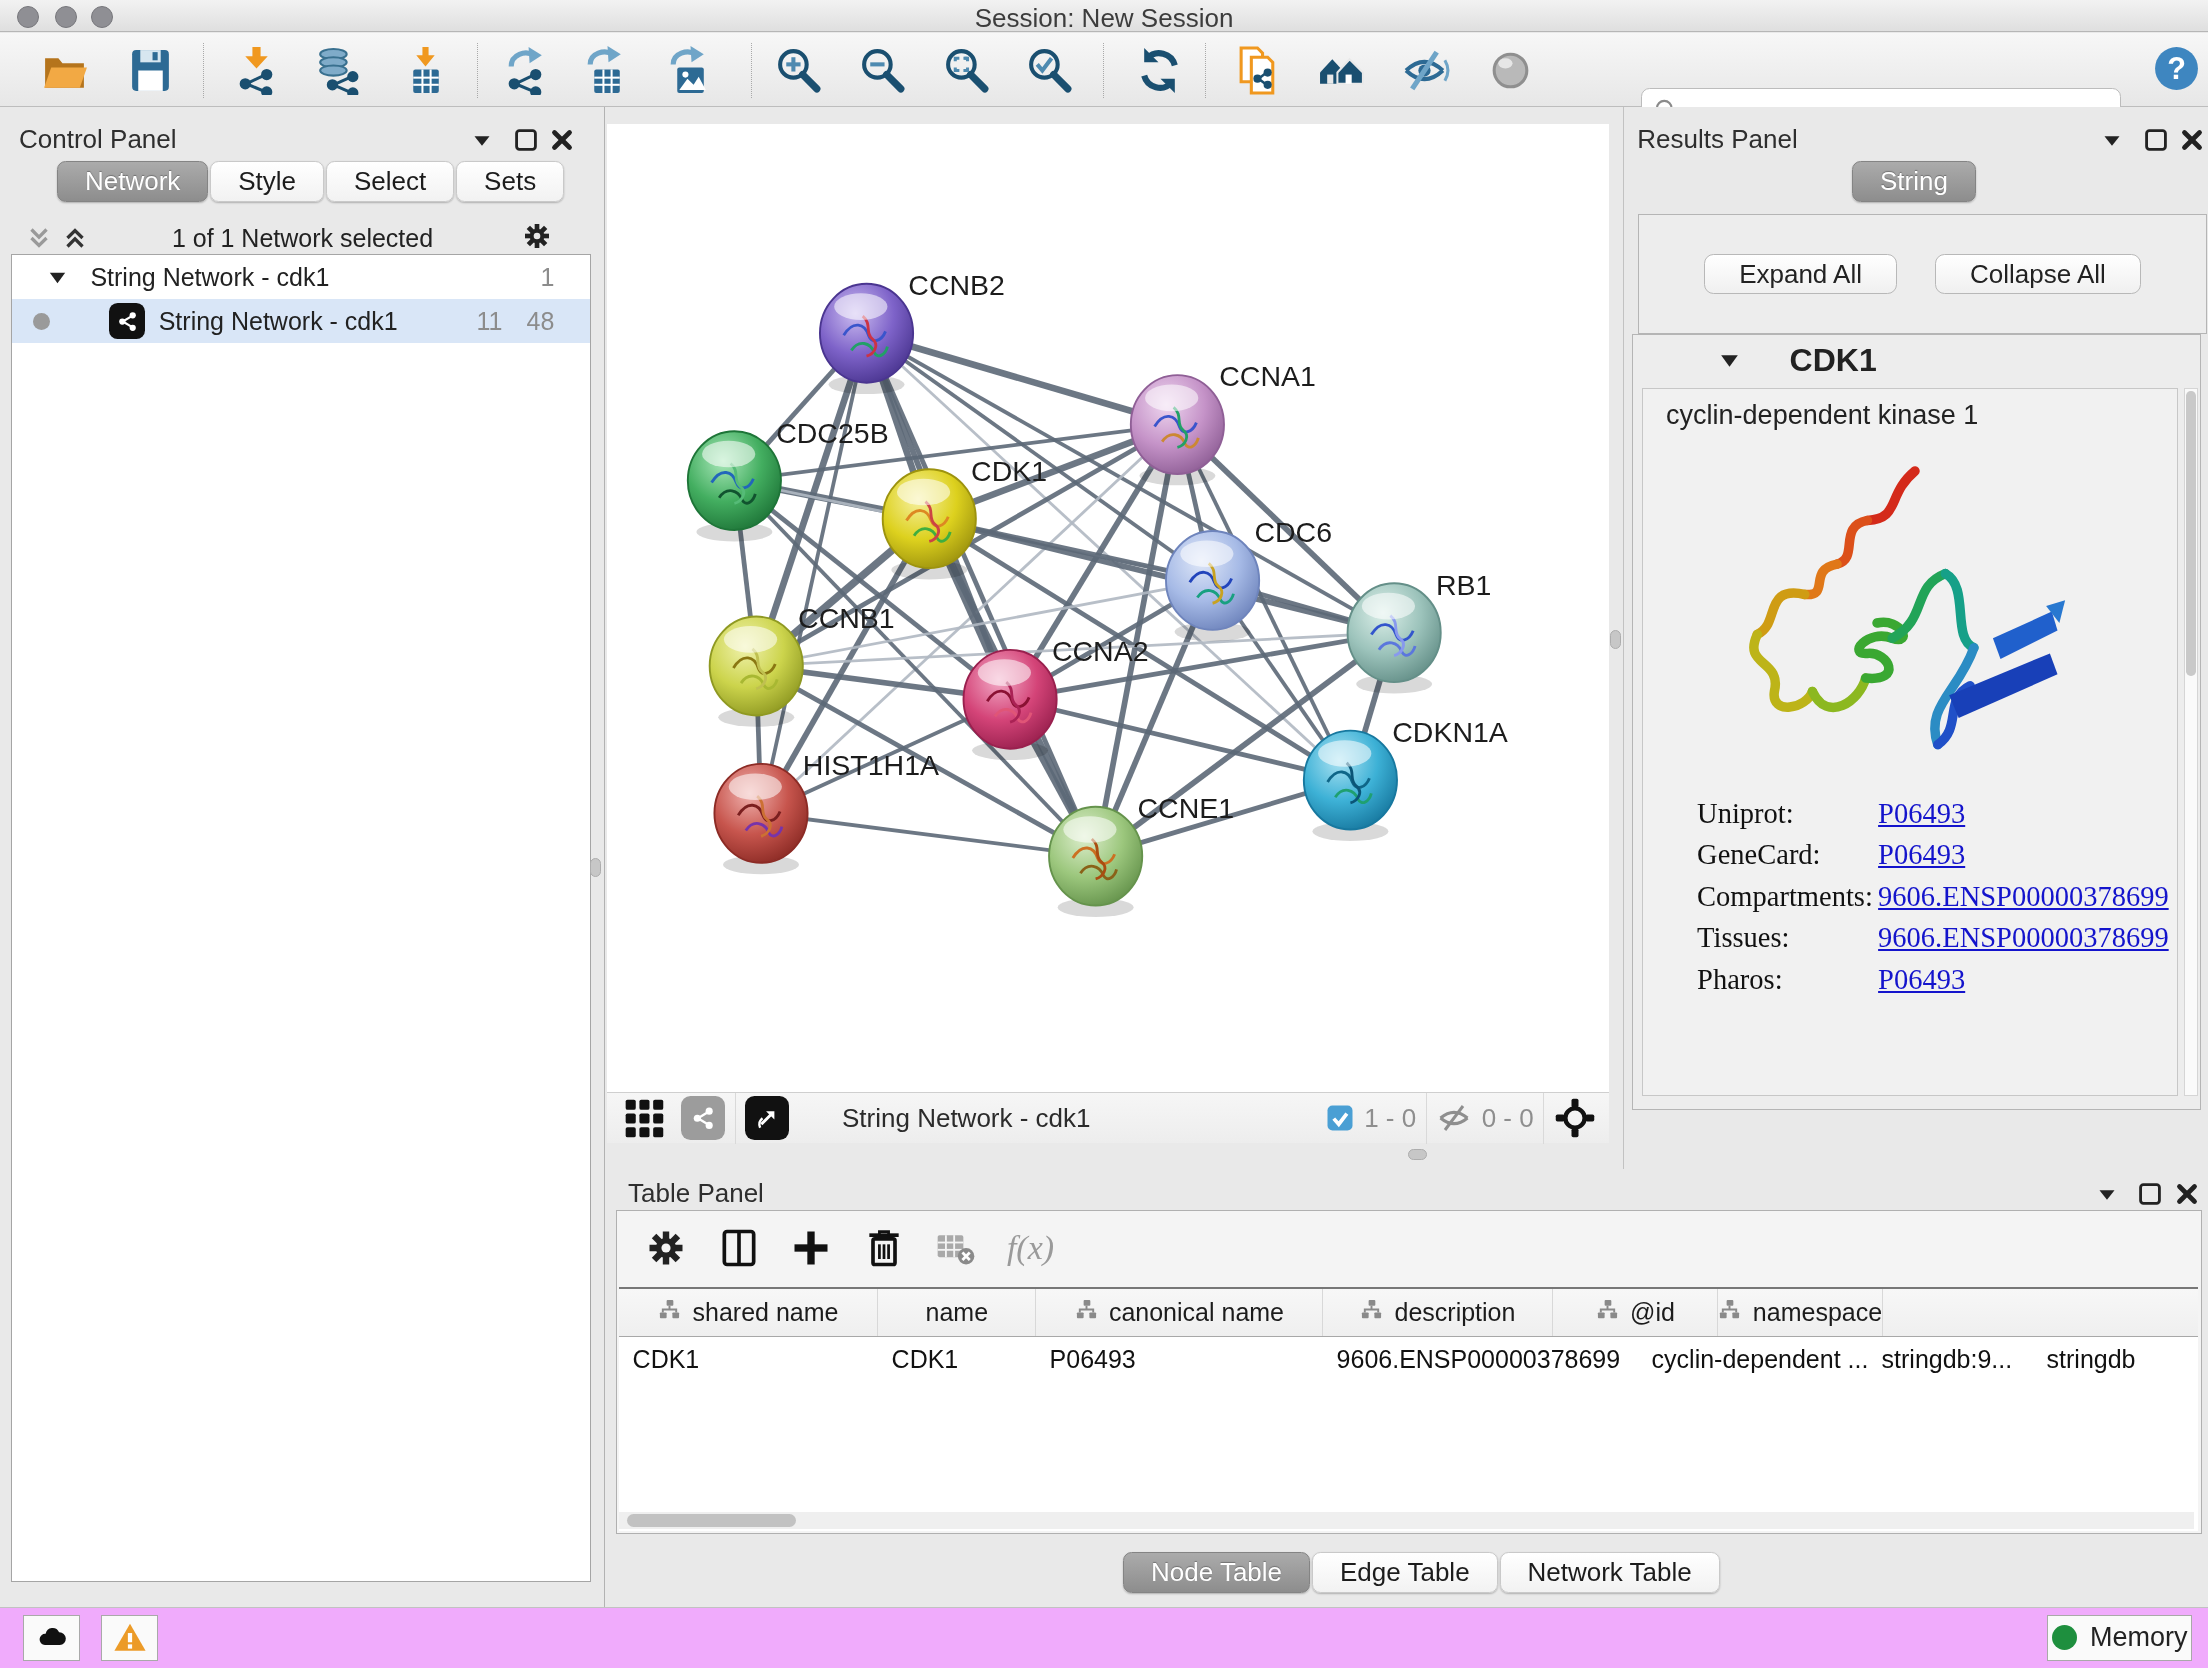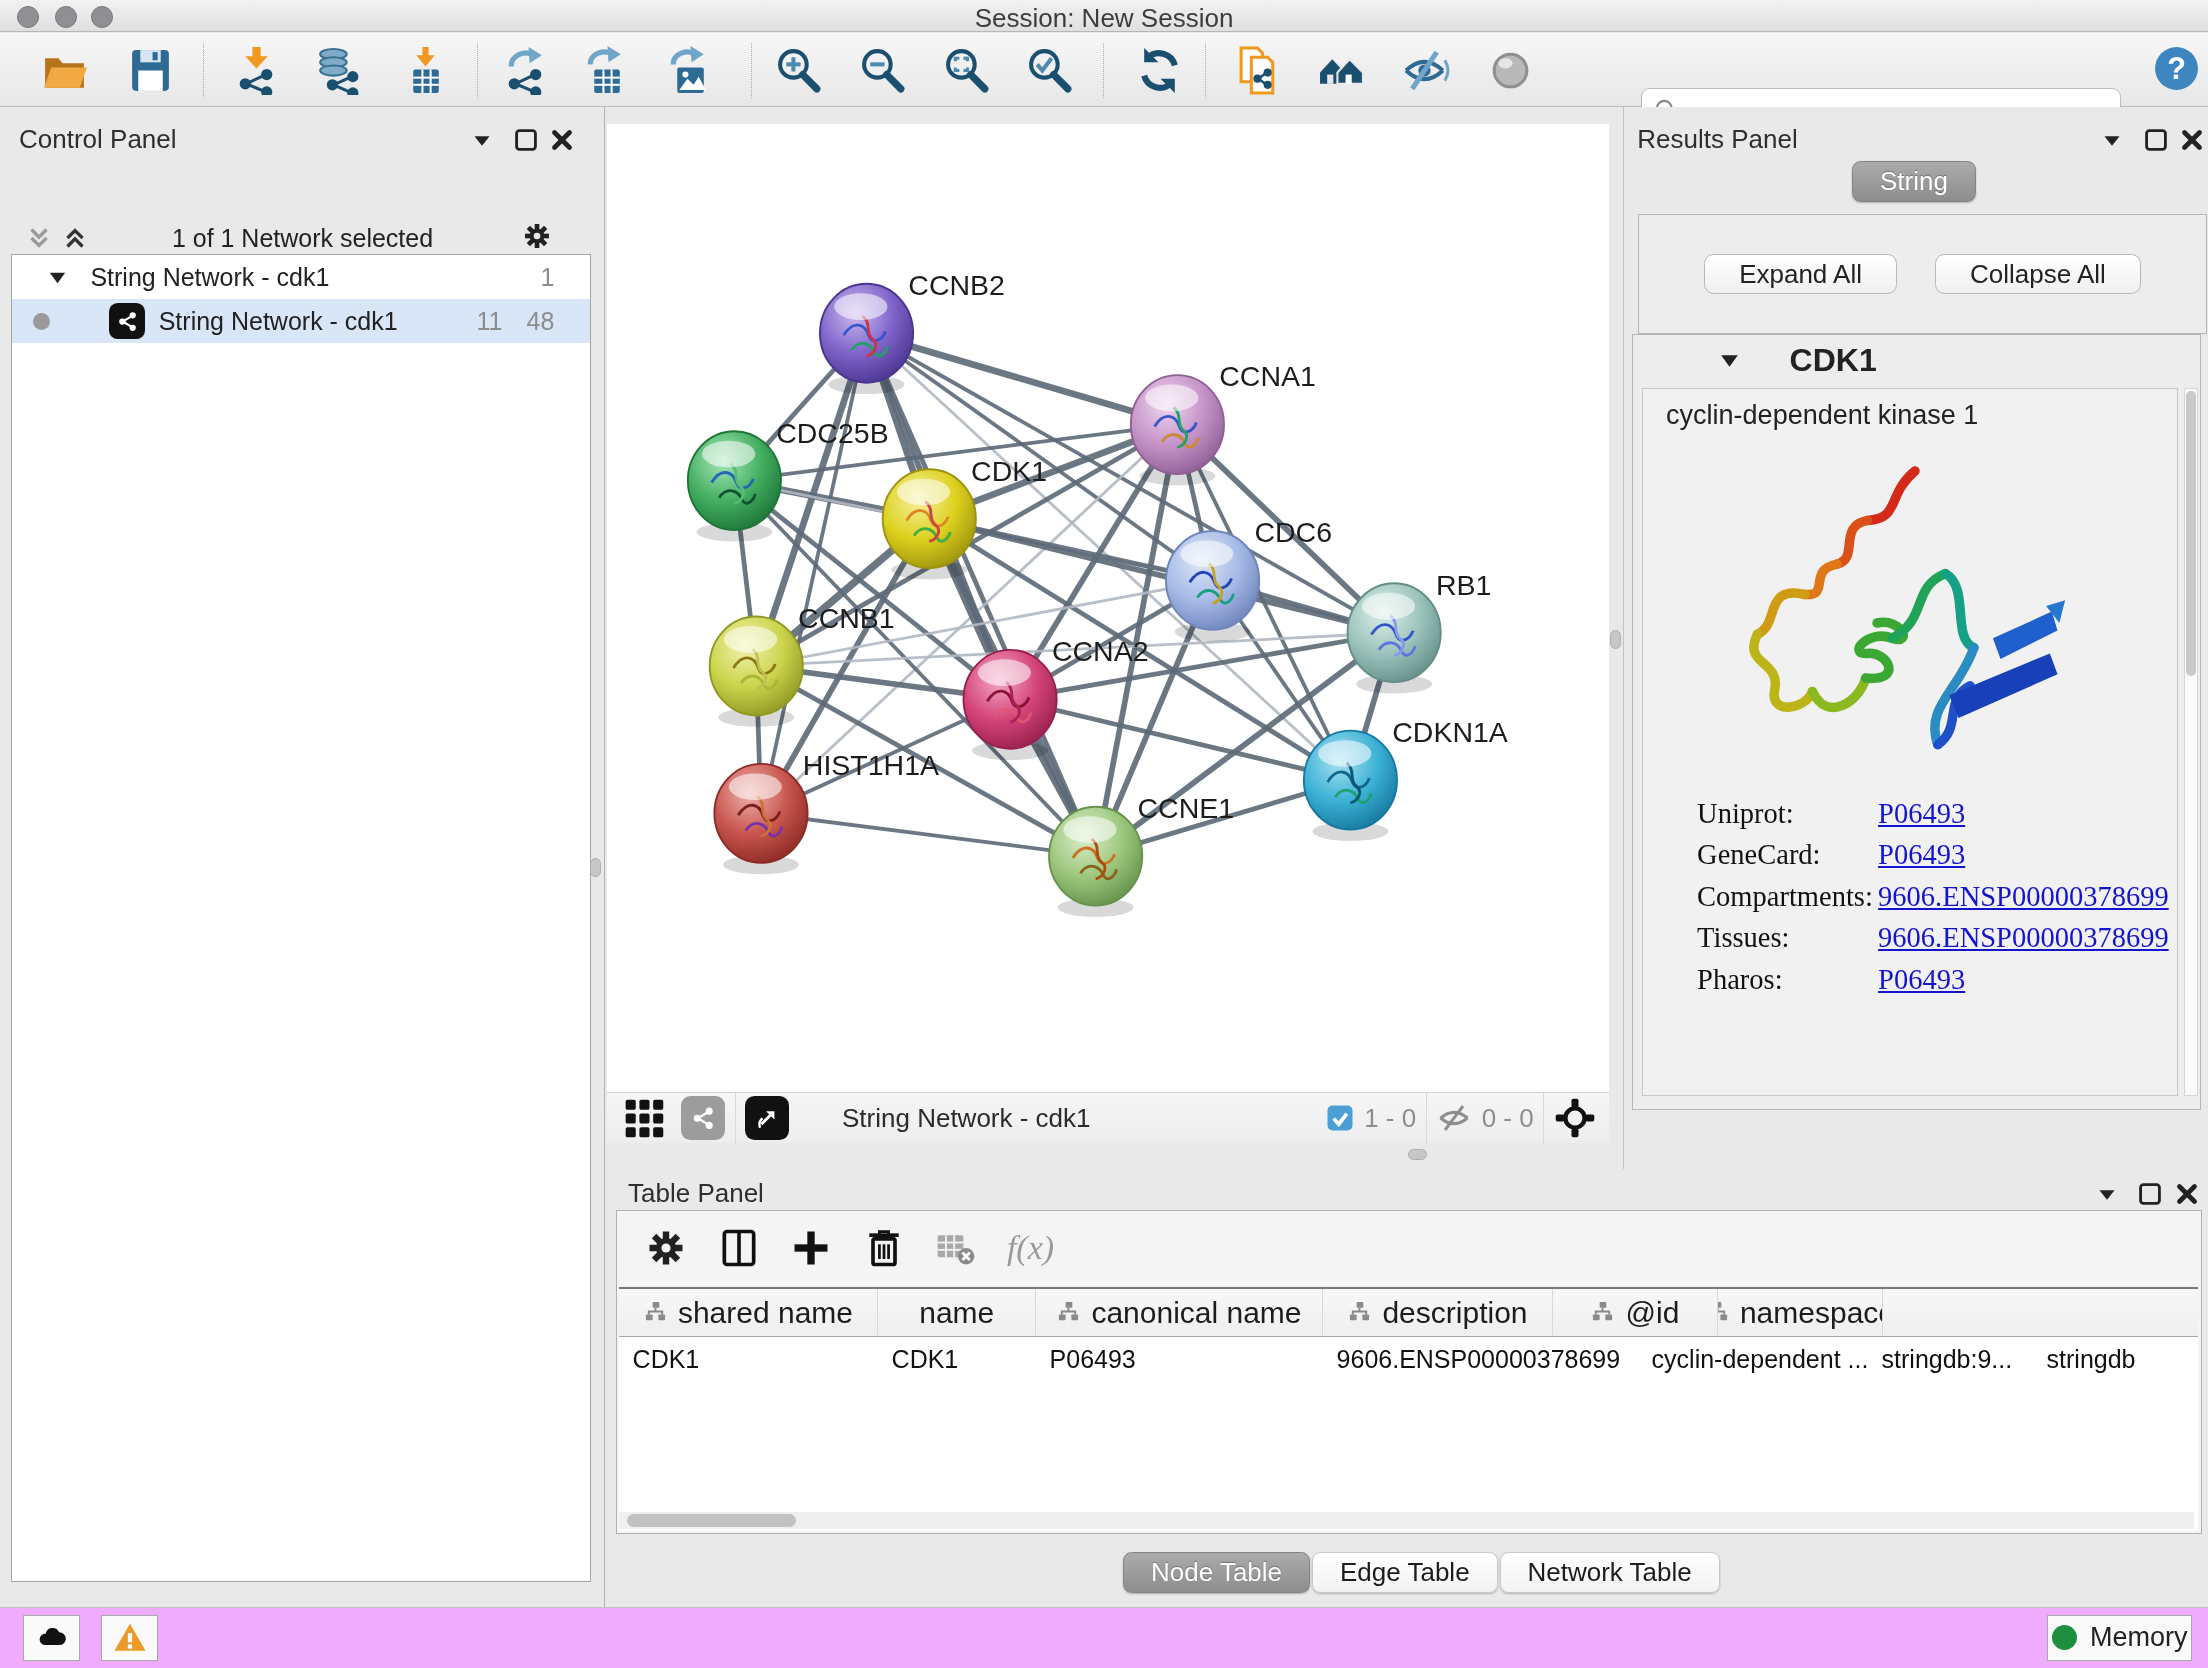--- a/index.html
+++ b/index.html
@@ -77,21 +77,21 @@
   
   .table-panel{position:absolute;left:605px;top:1170px;width:1604px;height:438px;background:#e9e9e9;}
   .tp-box{position:absolute;left:11.4px;top:40px;width:1586px;height:324px;background:#f4f4f4;
     border:1.9px solid #b0b0b0;}
   .tp-toolbar{position:absolute;left:0;top:0;width:100%;height:74px;display:flex;align-items:center;padding-left:27px;gap:28.5px;}
   .tp-tool{width:44px;height:44px;}
   .tp-tool svg{width:44px;height:44px;}
   .fx{font-family:"Liberation Serif",serif;font-style:italic;font-size:34px;color:#9a9a9a;}
   .tbl{position:absolute;left:1.9px;top:76px;width:1579px;height:244px;background:#fff;border-top:2.9px solid #777;}
   .tbl-head{display:flex;height:48px;background:linear-gradient(#f7f7f7,#efefef);border-bottom:1.9px solid #a8a8a8;}
-  .th{display:flex;align-items:center;justify-content:center;gap:11.4px;font-size:30px;color:#1c1c1c;
+  .th{display:flex;align-items:center;justify-content:center;gap:11.4px;font-size:25px;color:#1c1c1c;
     border-right:1.9px solid #d8d8d8;overflow:hidden;white-space:nowrap;flex:0 0 auto;}
   .tbl-row{display:flex;height:44px;align-items:center;}
   .td{font-size:25px;color:#111;padding-left:13.3px;overflow:hidden;white-space:nowrap;flex:0 0 auto;}
   .hscroll{position:absolute;left:1.9px;bottom:3.8px;width:1575px;height:17px;background:#efefef;}
   .hthumb{position:absolute;left:7.6px;top:1.9px;width:169px;height:13.3px;border-radius:6.7px;background:#c2c2c2;}
   .bottom-tabs{position:absolute;left:518px;top:382px;display:flex;}
   
   .statusbar{position:absolute;left:0;top:1607px;width:2208px;height:61px;background:#f0abfc;
     border-top:1.9px solid #c2c2c2;}
   .sb-btn{position:absolute;top:6.7px;height:46px;background:#fafafa;border:1.9px solid #a9a9a9;
@@ -305,20 +305,26 @@
         </svg></div>
     <div class="ph-icon" style="left:510px;top:17px"><svg viewBox="0 0 34 34">
           <rect x="7" y="7" width="20" height="20" rx="3" fill="none" stroke="#222" stroke-width="3"></rect>
         </svg></div>
     <div class="ph-icon" style="left:546px;top:17px"><svg viewBox="0 0 34 34">
           <g stroke="#222" stroke-width="5" stroke-linecap="round">
             <line x1="9" y1="9" x2="25" y2="25"></line>
             <line x1="25" y1="9" x2="9" y2="25"></line>
           </g>
         </svg></div>
+    <div class="cp-tabs" id="cp-tabs">
+        <div class="tab selected">Network</div>
+        <div class="tab">Style</div>
+        <div class="tab">Select</div>
+        <div class="tab">Sets</div>
+      </div>
     <div class="cp-status">
       <div class="ph-icon" style="left:23px;top:2.9px"><svg viewBox="0 0 34 34">
             <g stroke="#9a9a9a" stroke-width="3.5" fill="none">
               <path d="M9 8l8 8 8-8"></path>
               <path d="M9 17l8 8 8-8"></path>
             </g>
           </svg></div>
       <div class="ph-icon" style="left:59px;top:2.9px"><svg viewBox="0 0 34 34">
             <g stroke="#333" stroke-width="3.5" fill="none">
               <path d="M9 26l8-8 8 8"></path>

